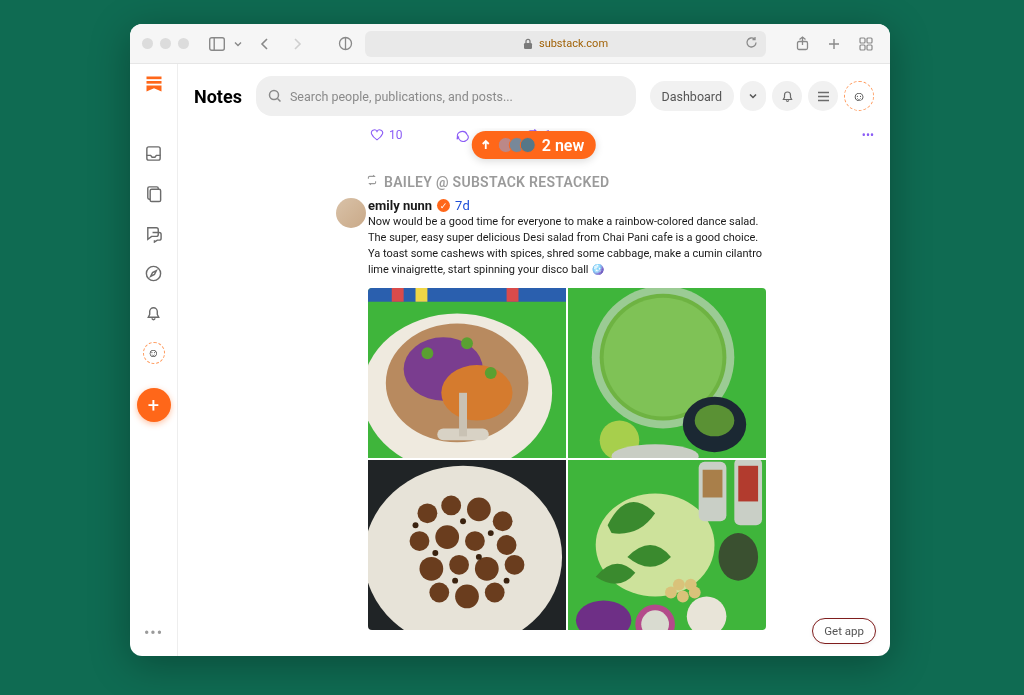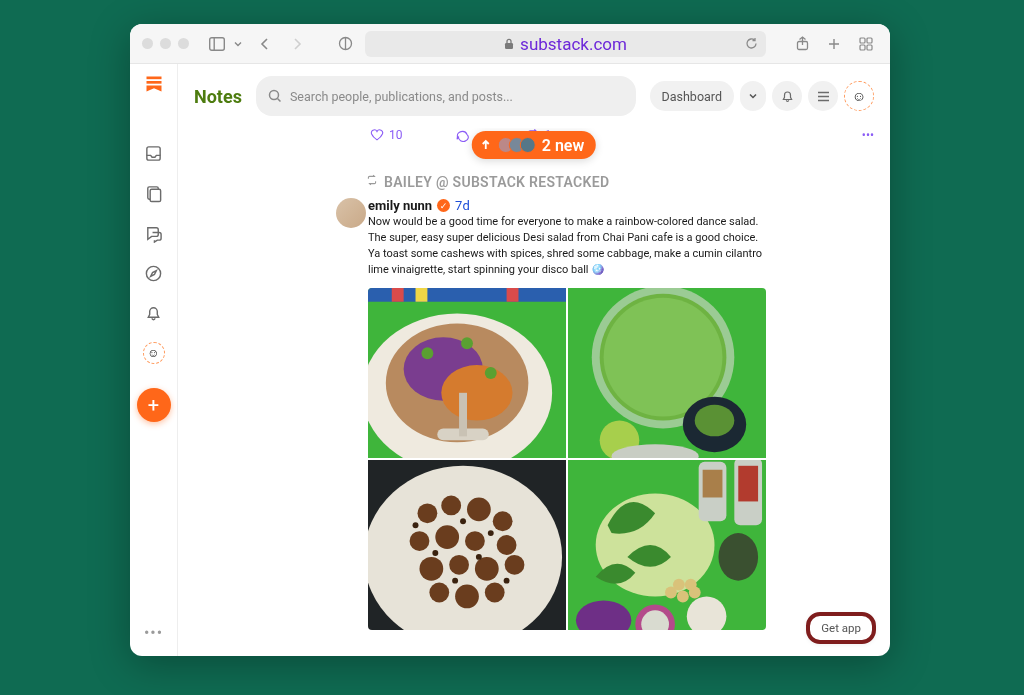--- a/index.html
+++ b/index.html
@@ -43,22 +43,22 @@
   .tb-group { display:flex; align-items:center; gap:2px; }
   .urlbar {
     flex: 1;
     height: 26px;
     background: #e9e9e9;
     border-radius: 6px;
     display:flex;
     align-items:center;
     justify-content:center;
     gap:6px;
-    color:#6d28d9;
-    font-size:17px;
+    color:#a16207;
+    font-size:11px;
     position: relative;
   }
   .urlbar .refresh { position:absolute; right:8px; color:#8a8a8a; }
   .tb-spacer { width: 8px; }
   
   .content { flex:1; display:flex; overflow:hidden; }
   .sidebar-narrow {
     width: 48px;
     border-right: 1px solid #eee;
     display:flex;
@@ -104,21 +104,21 @@
     flex-direction:column;
     position:relative;
     overflow:hidden;
   }
   .topbar {
     display:flex;
     align-items:center;
     padding:12px 16px;
     gap:14px;
   }
-  .page-title { font-size:18px; font-weight:700; color:#4d7c0f; }
+  .page-title { font-size:18px; font-weight:700; color:#000000; }
   .search {
     flex:1;
     height:40px;
     background:#efefef;
     border-radius:16px;
     display:flex;
     align-items:center;
     padding:0 12px;
     gap:8px;
     color:#8a8a8a;
@@ -233,21 +233,21 @@
     border-radius:4px;
     overflow:hidden;
   }
   .img { width:100%; height:100%; }
   .img svg { width:100%; height:100%; display:block; }
   .getapp {
     position:absolute;
     right:14px;
     bottom:12px;
     background:#fff;
-    border:4px solid #7f1d1d;
+    border:1px solid #7f1d1d;
     border-radius:14px;
     padding:5px 11px;
     font-size:11.5px;
     color:#555;
     box-shadow:0 1px 4px rgba(0,0,0,0.06);
   }
 </style>
 </head>
 <body>
 

